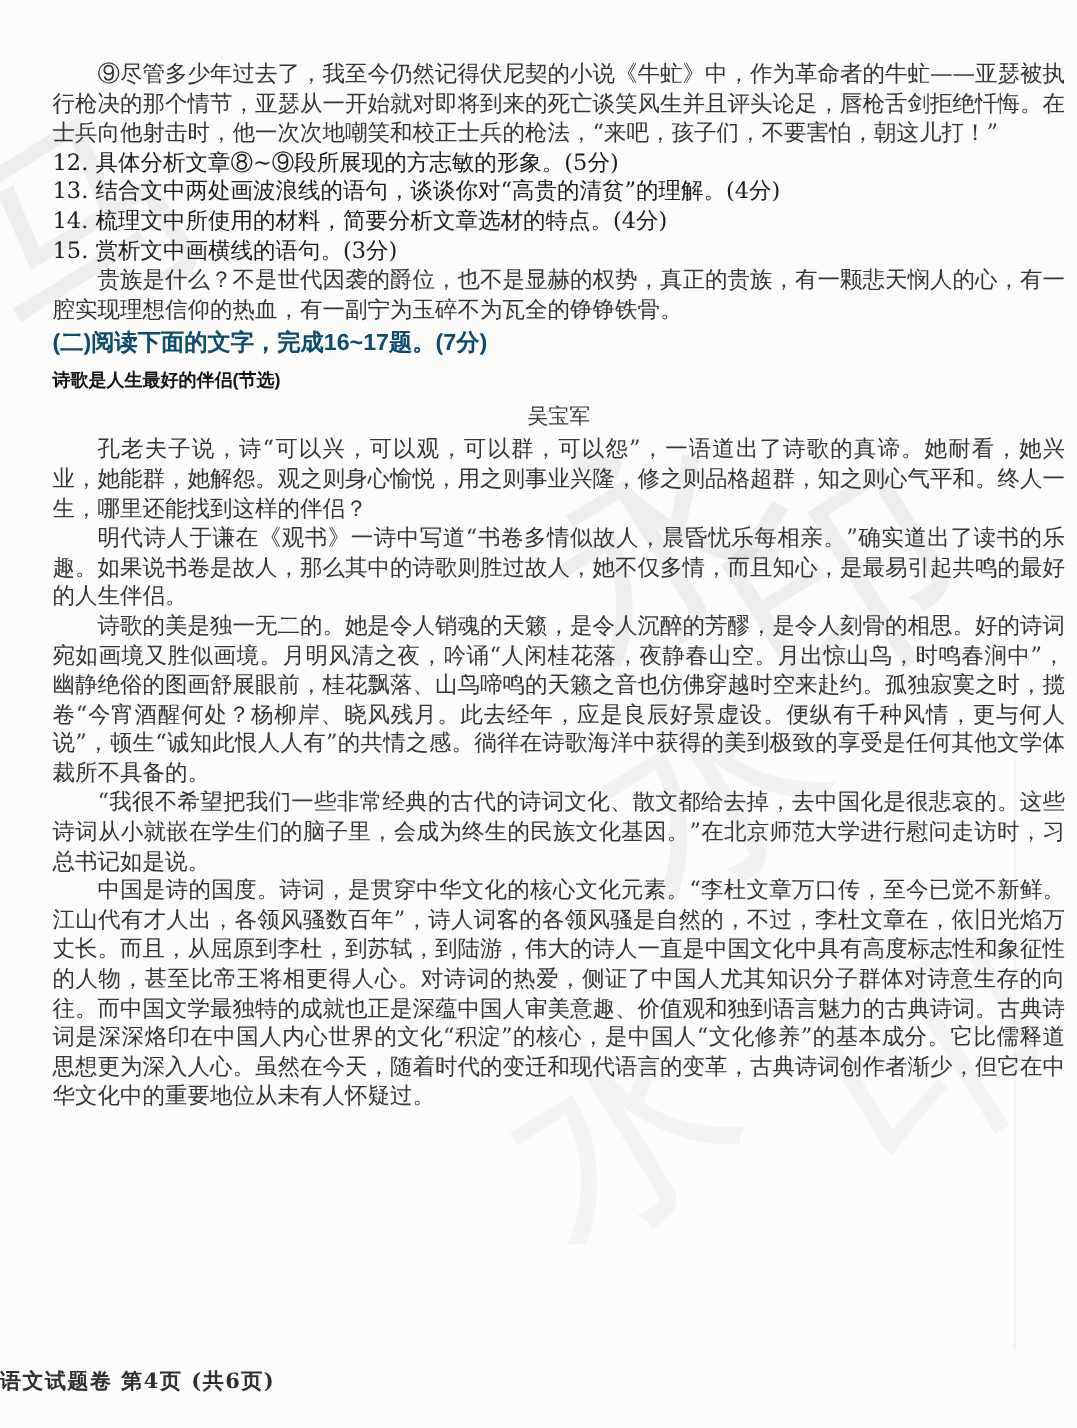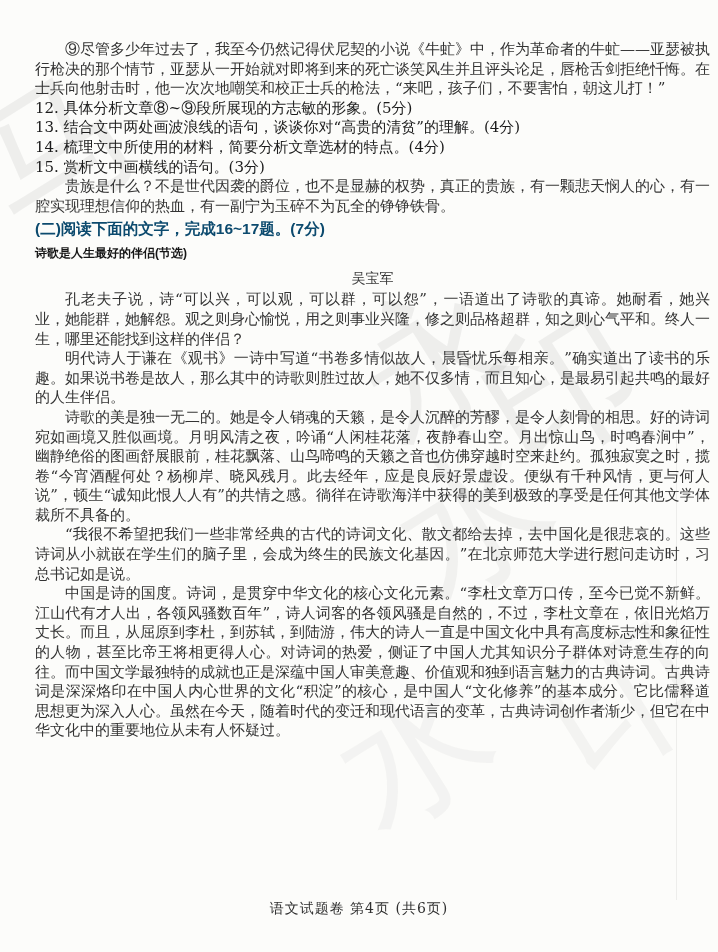--- a/index.html
+++ b/index.html
@@ -53,25 +53,26 @@
   }
   .wavy {
     text-decoration:underline;
     text-decoration-style:wavy;
     text-decoration-color:#3c3c3c;
     text-decoration-thickness:1px;
     text-underline-offset:3px;
   }
   .footer {
     position:absolute;
-    bottom:34px; left:0; right:0;
-    text-align:center;
+    bottom:22px; left:0; right:0;
+    text-align:left;
     font-size:14px;
     letter-spacing:1px;
     color:#2f2f2f;
+    font-weight:bold;
   }
   .watermark-glyph {
     position:absolute;
     font-family:"DejaVu Sans",sans-serif;
     font-size:150px;
     color:#8f8f8f;
     opacity:0.12;
     transform:rotate(-32deg);
     pointer-events:none;
     user-select:none;

